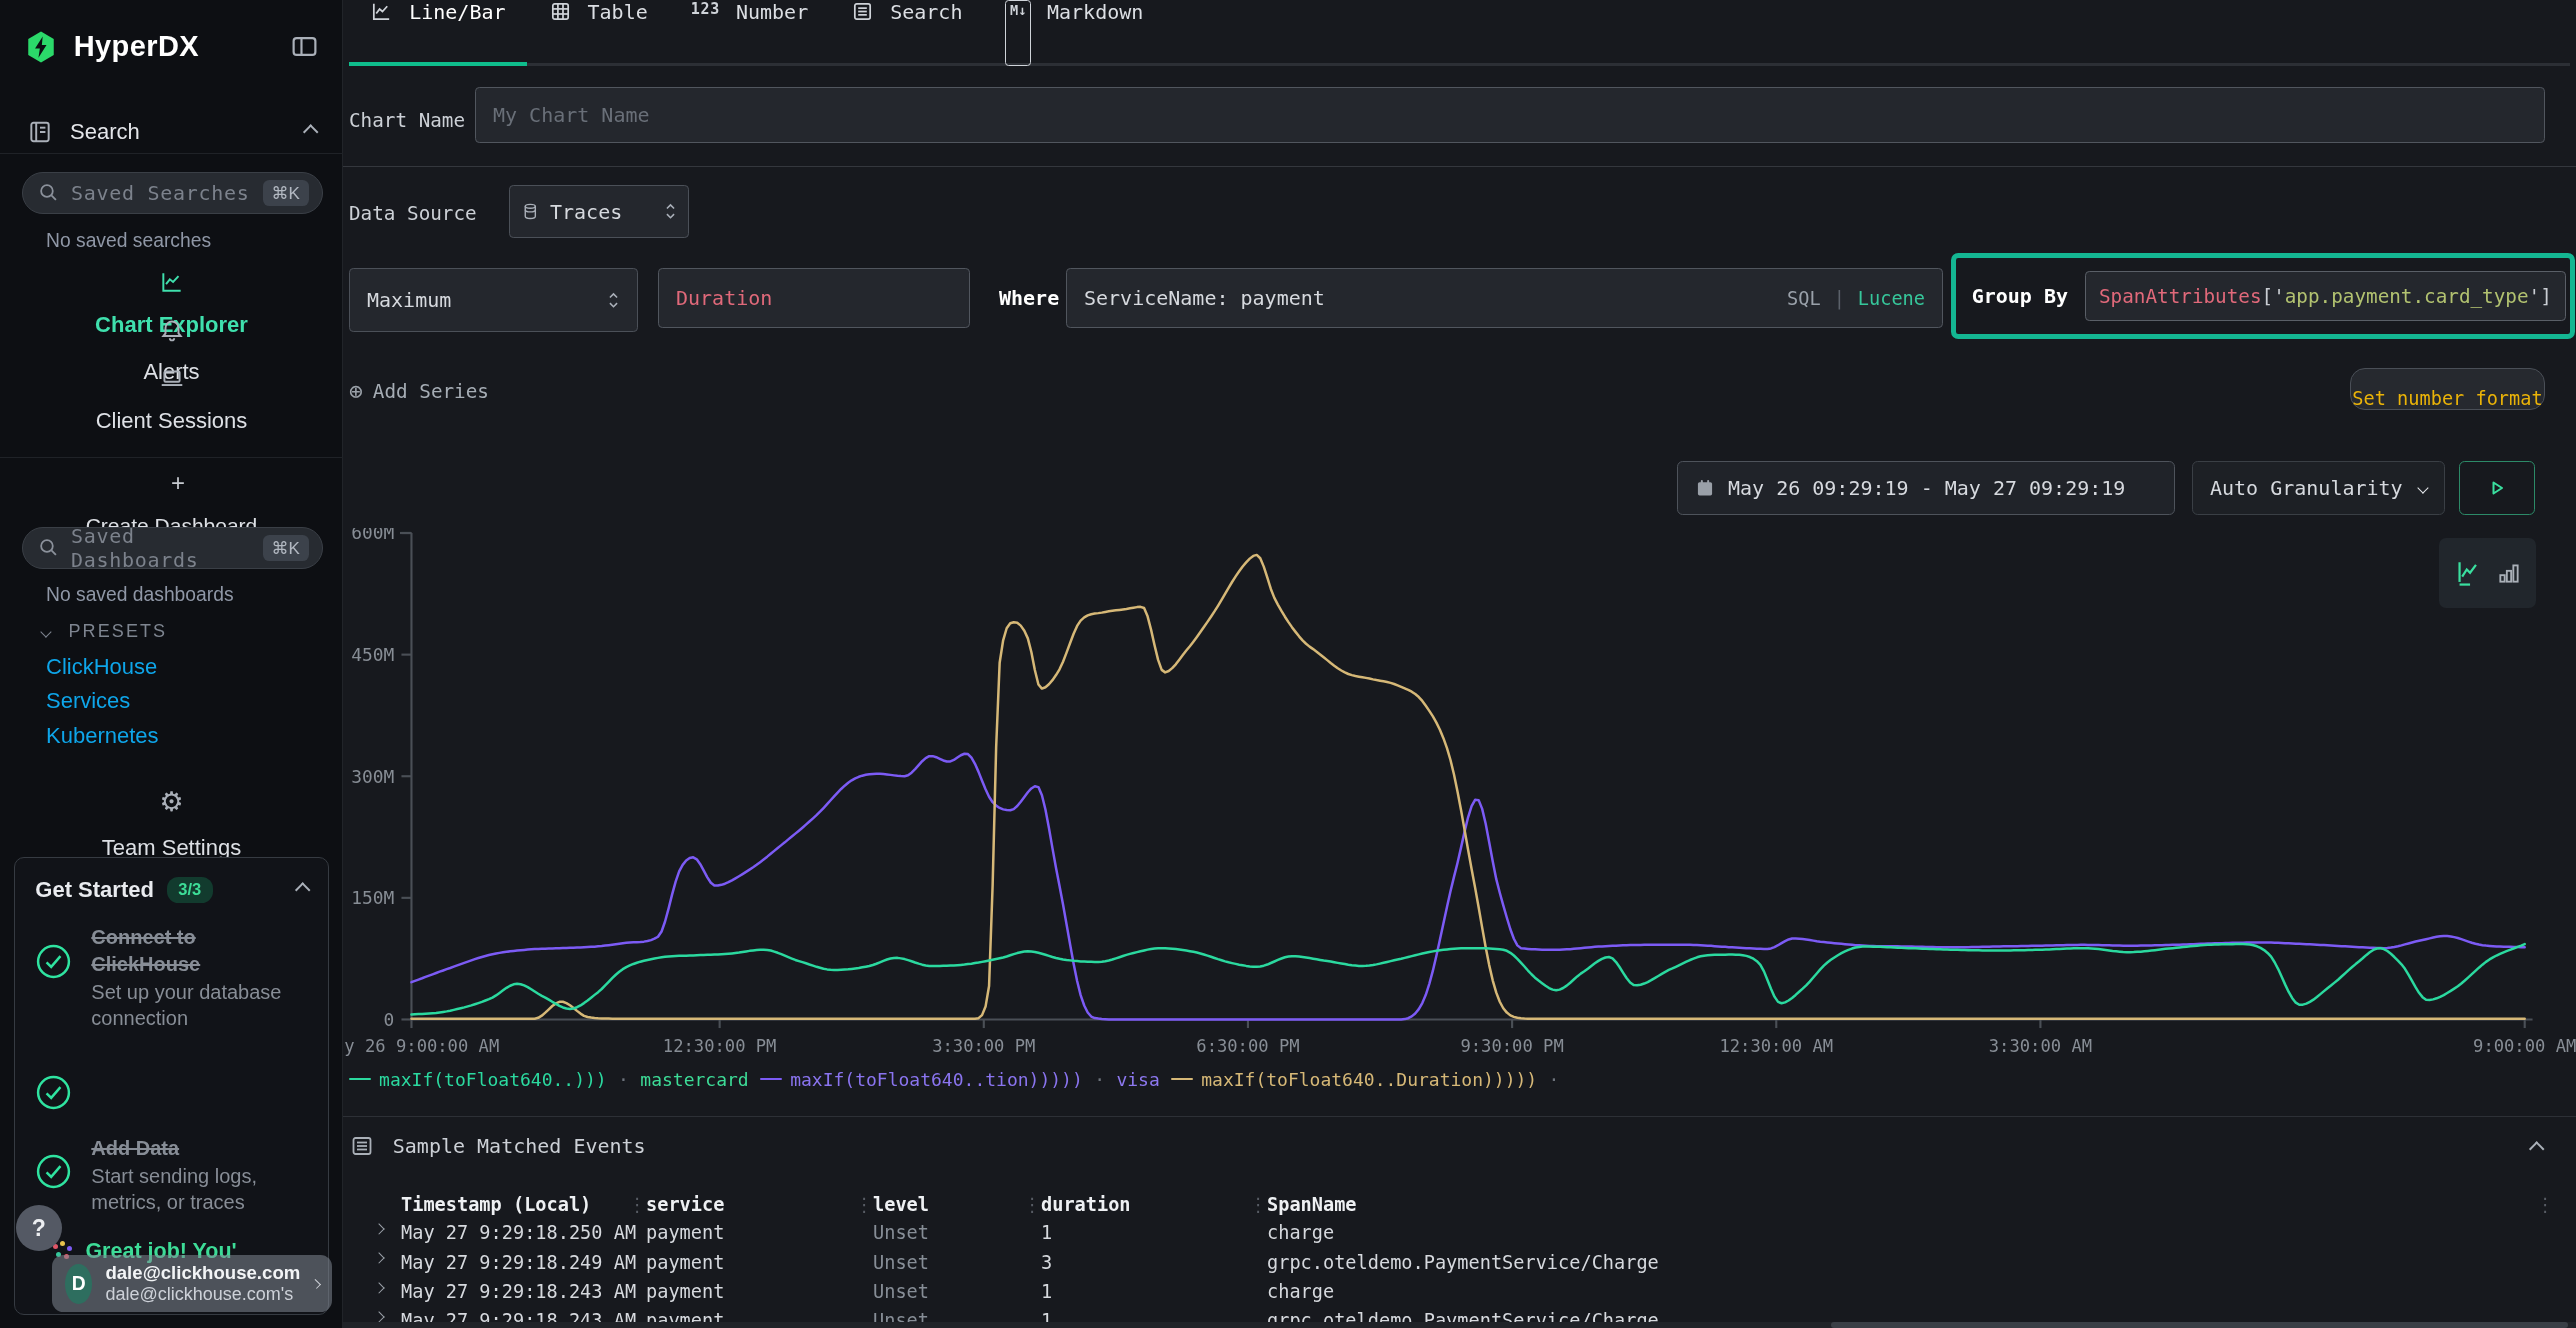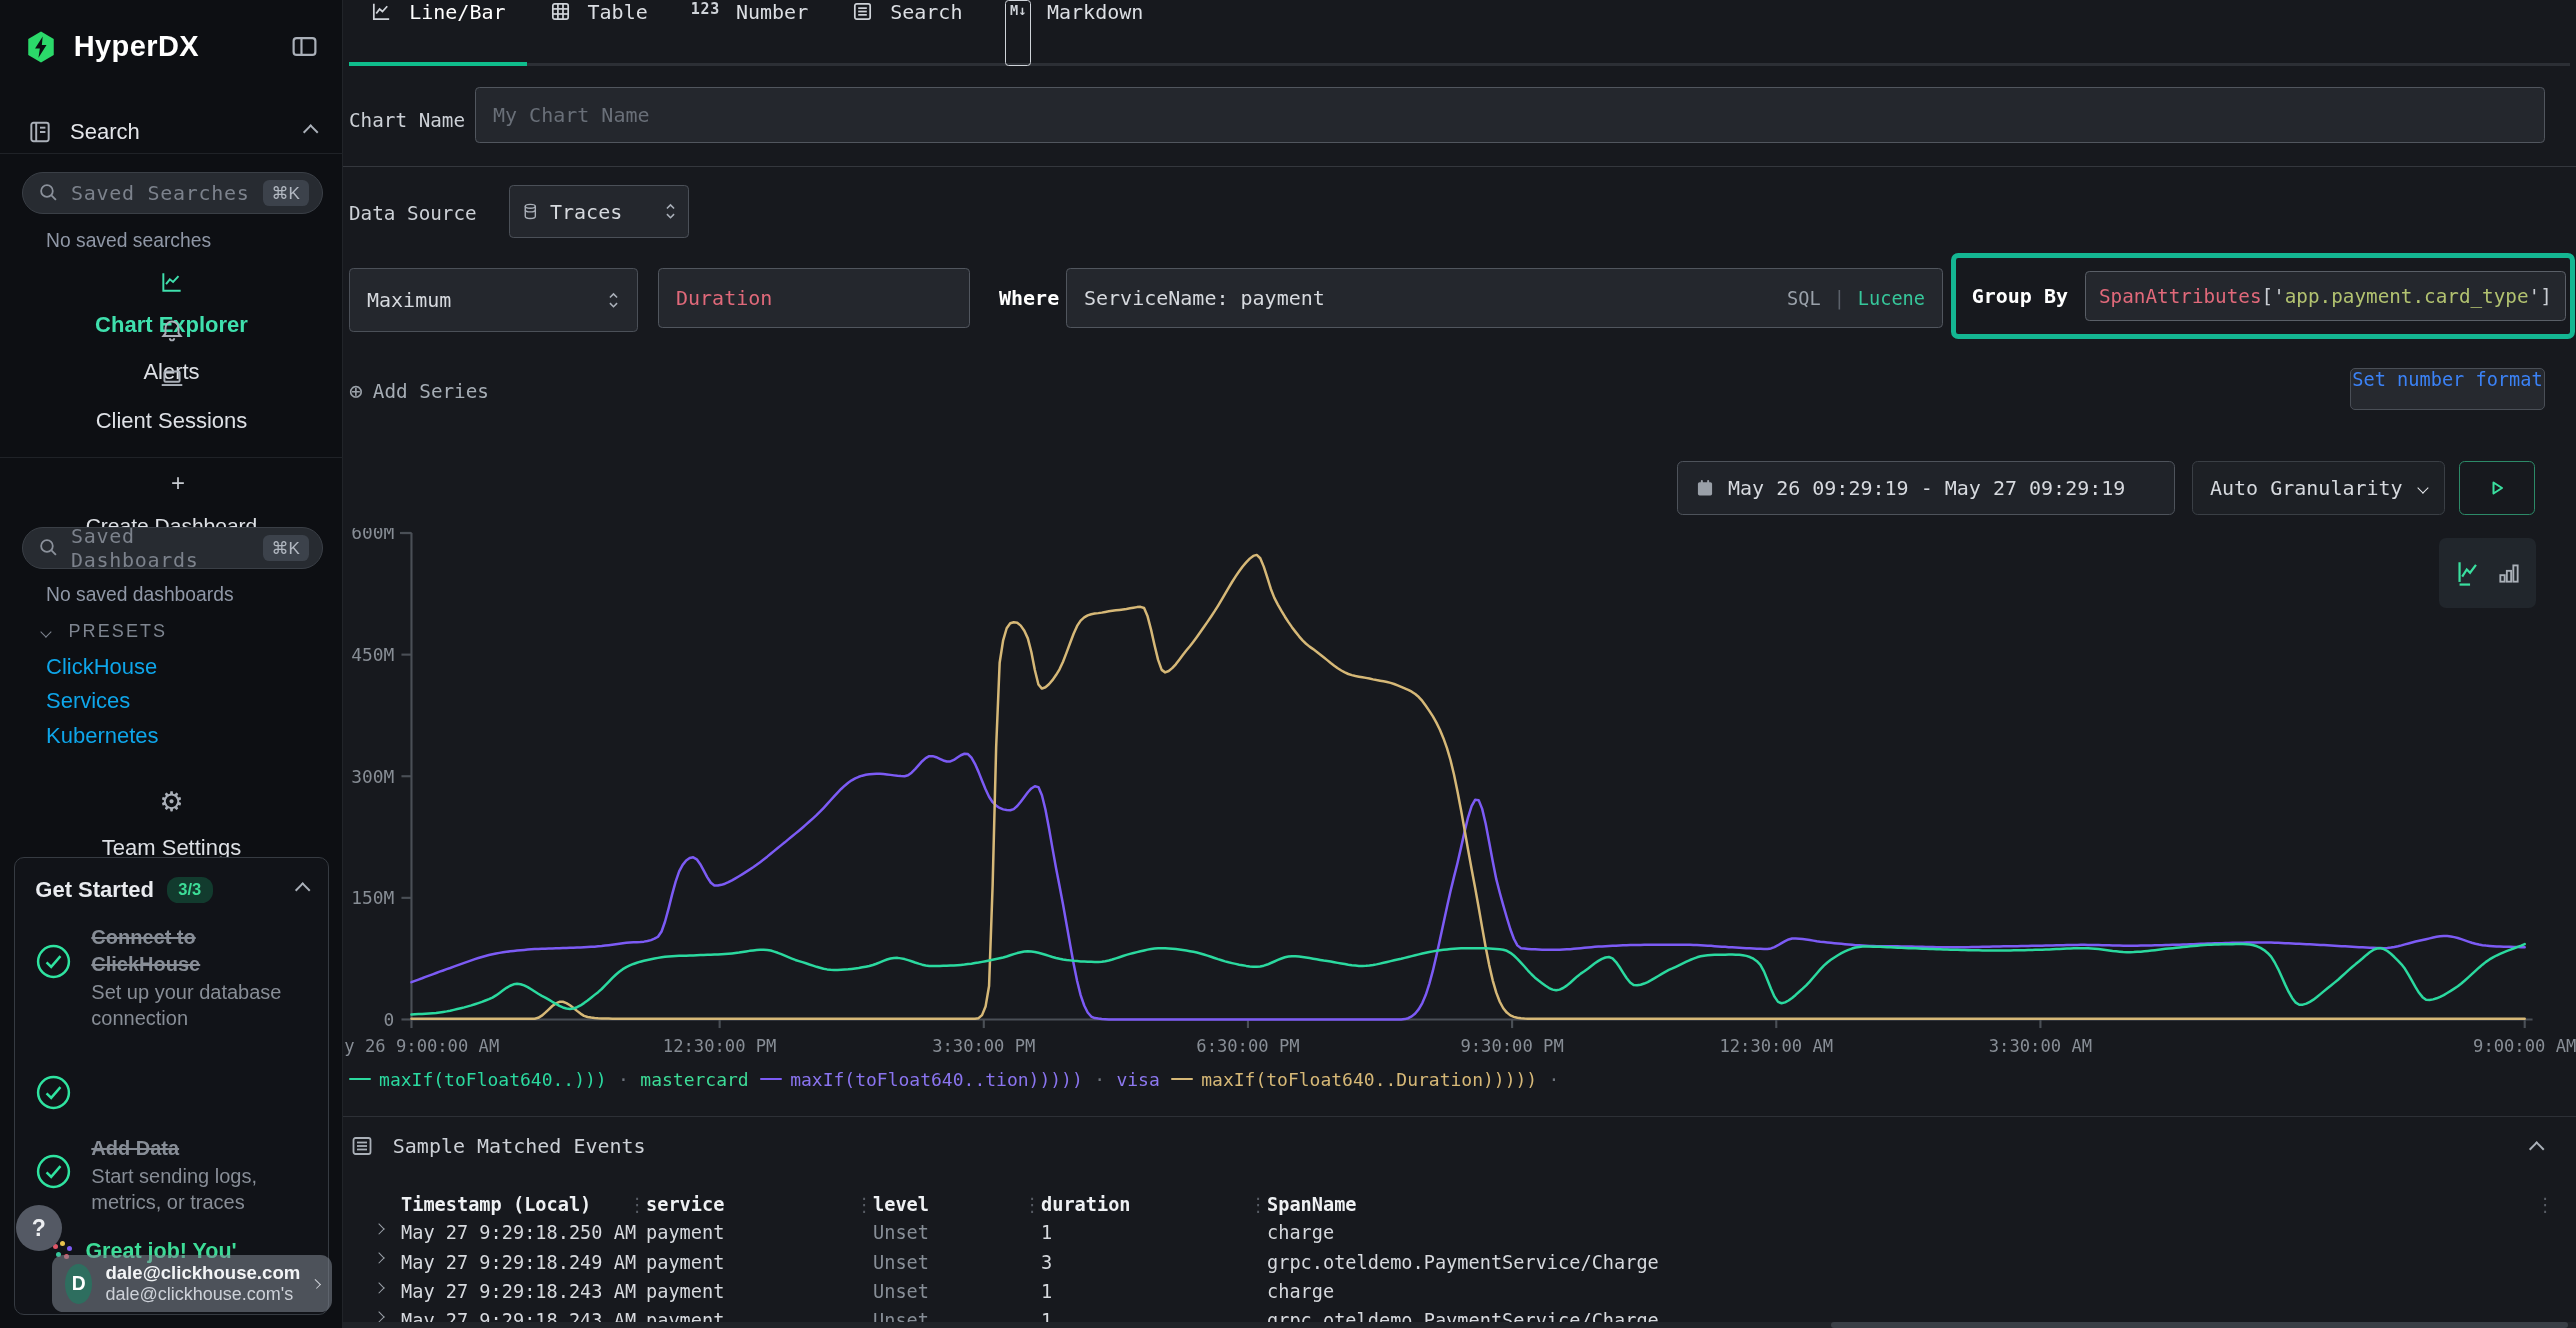--- a/index.html
+++ b/index.html
@@ -69,21 +69,21 @@
   .tab.active{color:#fff;}
   .tab.active::after{content:'';position:absolute;left:0;right:0;bottom:0;height:4.3px;background:var(--accent-ul);}
   .num-ic{font-size:15px;font-weight:bold;letter-spacing:0.7px;color:#cfd3d9;}
   .md-ic{font-size:13.6px;font-weight:bold;border:1.4px solid #cfd3d9;border-radius:3.6px;padding:0.7px 3.6px;color:#cfd3d9;}
 
   .field-label{font-size:19.3px;color:#ccd0d6;}
   .inp{background:var(--bg-input);border:1.4px solid var(--bd-input);border-radius:4.3px;display:flex;align-items:center;padding:0 17px;font-size:20px;color:var(--txt);}
   .placeholder{color:#696f78;}
   .updn{display:flex;flex-direction:column;gap:3.6px;margin-left:auto;color:#aab0b9;}
   .hl-box{position:absolute;left:1951px;top:253px;width:624px;height:86px;border:5px solid var(--hl);border-radius:7.2px;background:#17191e;display:flex;align-items:center;padding:0 15.7px;gap:17px;}
-  .btn{background:#26292f;border:1.4px solid #4a4f57;border-radius:5px;display:flex;align-items:flex-start;justify-content:center;font-size:18.6px;color:#3b82f6;}
+  .btn{background:#26292f;border:1.4px solid #4a4f57;border-radius:15px;display:flex;align-items:flex-end;justify-content:center;font-size:18.6px;color:#eab308;}
 
   .legend{position:absolute;left:349px;top:1066px;height:26px;display:flex;align-items:center;gap:11.4px;font-size:18px;white-space:nowrap;}
   .legend .dash{display:inline-block;width:21.5px;height:2.9px;border-radius:1.4px;}
   .legend .sep{color:#6d737c;}
 
   .events{position:absolute;left:343px;top:1116px;width:2233px;height:212px;border-top:1.4px solid #2d3036;}
   .ev-head{position:absolute;left:7.2px;top:17px;display:flex;align-items:center;gap:18.6px;color:#ccd0d6;font-size:20px;}
   .th{position:absolute;top:1194px;font-size:18.6px;font-weight:bold;color:var(--txt-head);}
   .dots{position:absolute;top:1194px;color:#575c64;font-size:18.6px;font-family:var(--sans);}
   .cell{position:absolute;font-size:18.6px;color:var(--txt);white-space:nowrap;}

